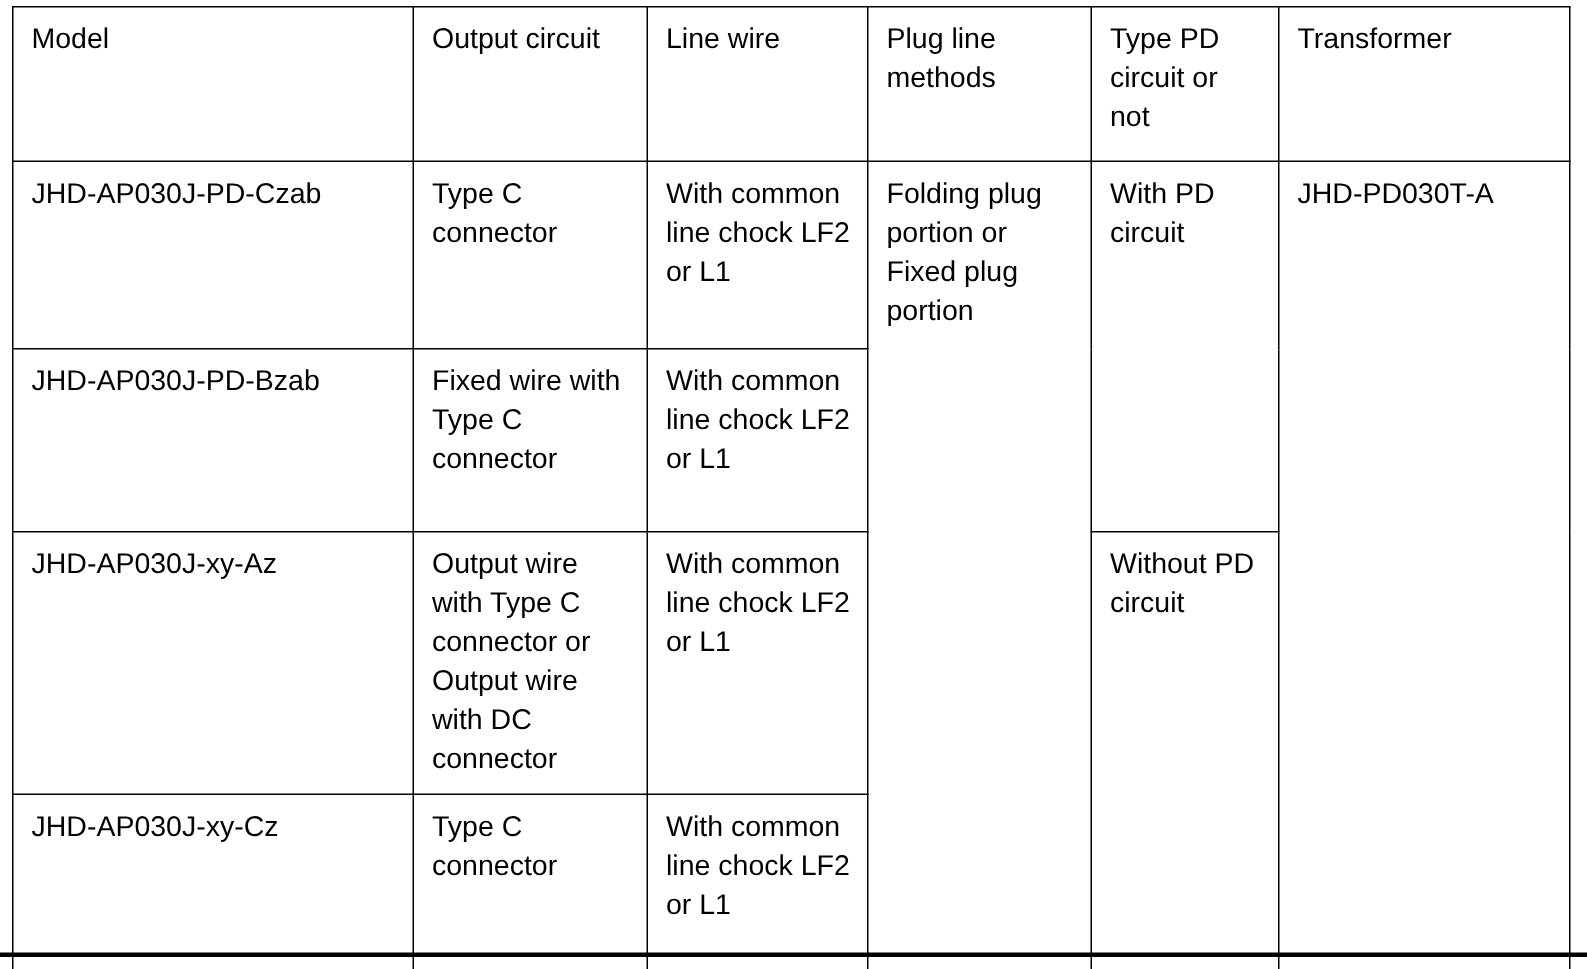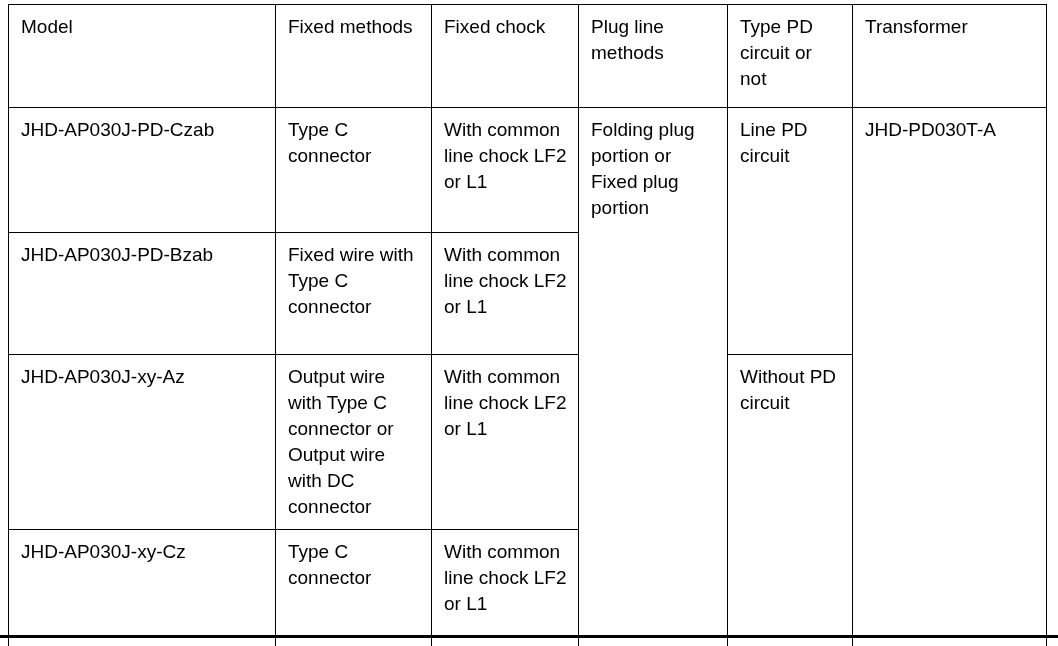--- a/index.html
+++ b/index.html
@@ -76,33 +76,33 @@
       <col class="c-model">
       <col class="c-output">
       <col class="c-chock">
       <col class="c-plug">
       <col class="c-pd">
       <col class="c-transformer">
     </colgroup>
     <tbody>
       <tr class="r-head">
         <td>Model</td>
-        <td>Fixed methods</td>
-        <td>Fixed chock</td>
+        <td>Output circuit</td>
+        <td>Line wire</td>
         <td>Plug line methods</td>
         <td>Type PD circuit or not</td>
         <td>Transformer</td>
       </tr>
 
       <tr class="r-1">
         <td>JHD-AP030J-PD-Czab</td>
         <td>Type C connector</td>
         <td>With common line chock LF2 or L1</td>
         <td rowspan="4">Folding plug portion or Fixed plug portion</td>
-        <td rowspan="2">Line PD circuit</td>
+        <td rowspan="2">With PD circuit</td>
         <td rowspan="4">JHD-PD030T-A</td>
       </tr>
 
       <tr class="r-2">
         <td>JHD-AP030J-PD-Bzab</td>
         <td>Fixed wire with Type C connector</td>
         <td>With common line chock LF2 or L1</td>
       </tr>
 
       <tr class="r-3">

